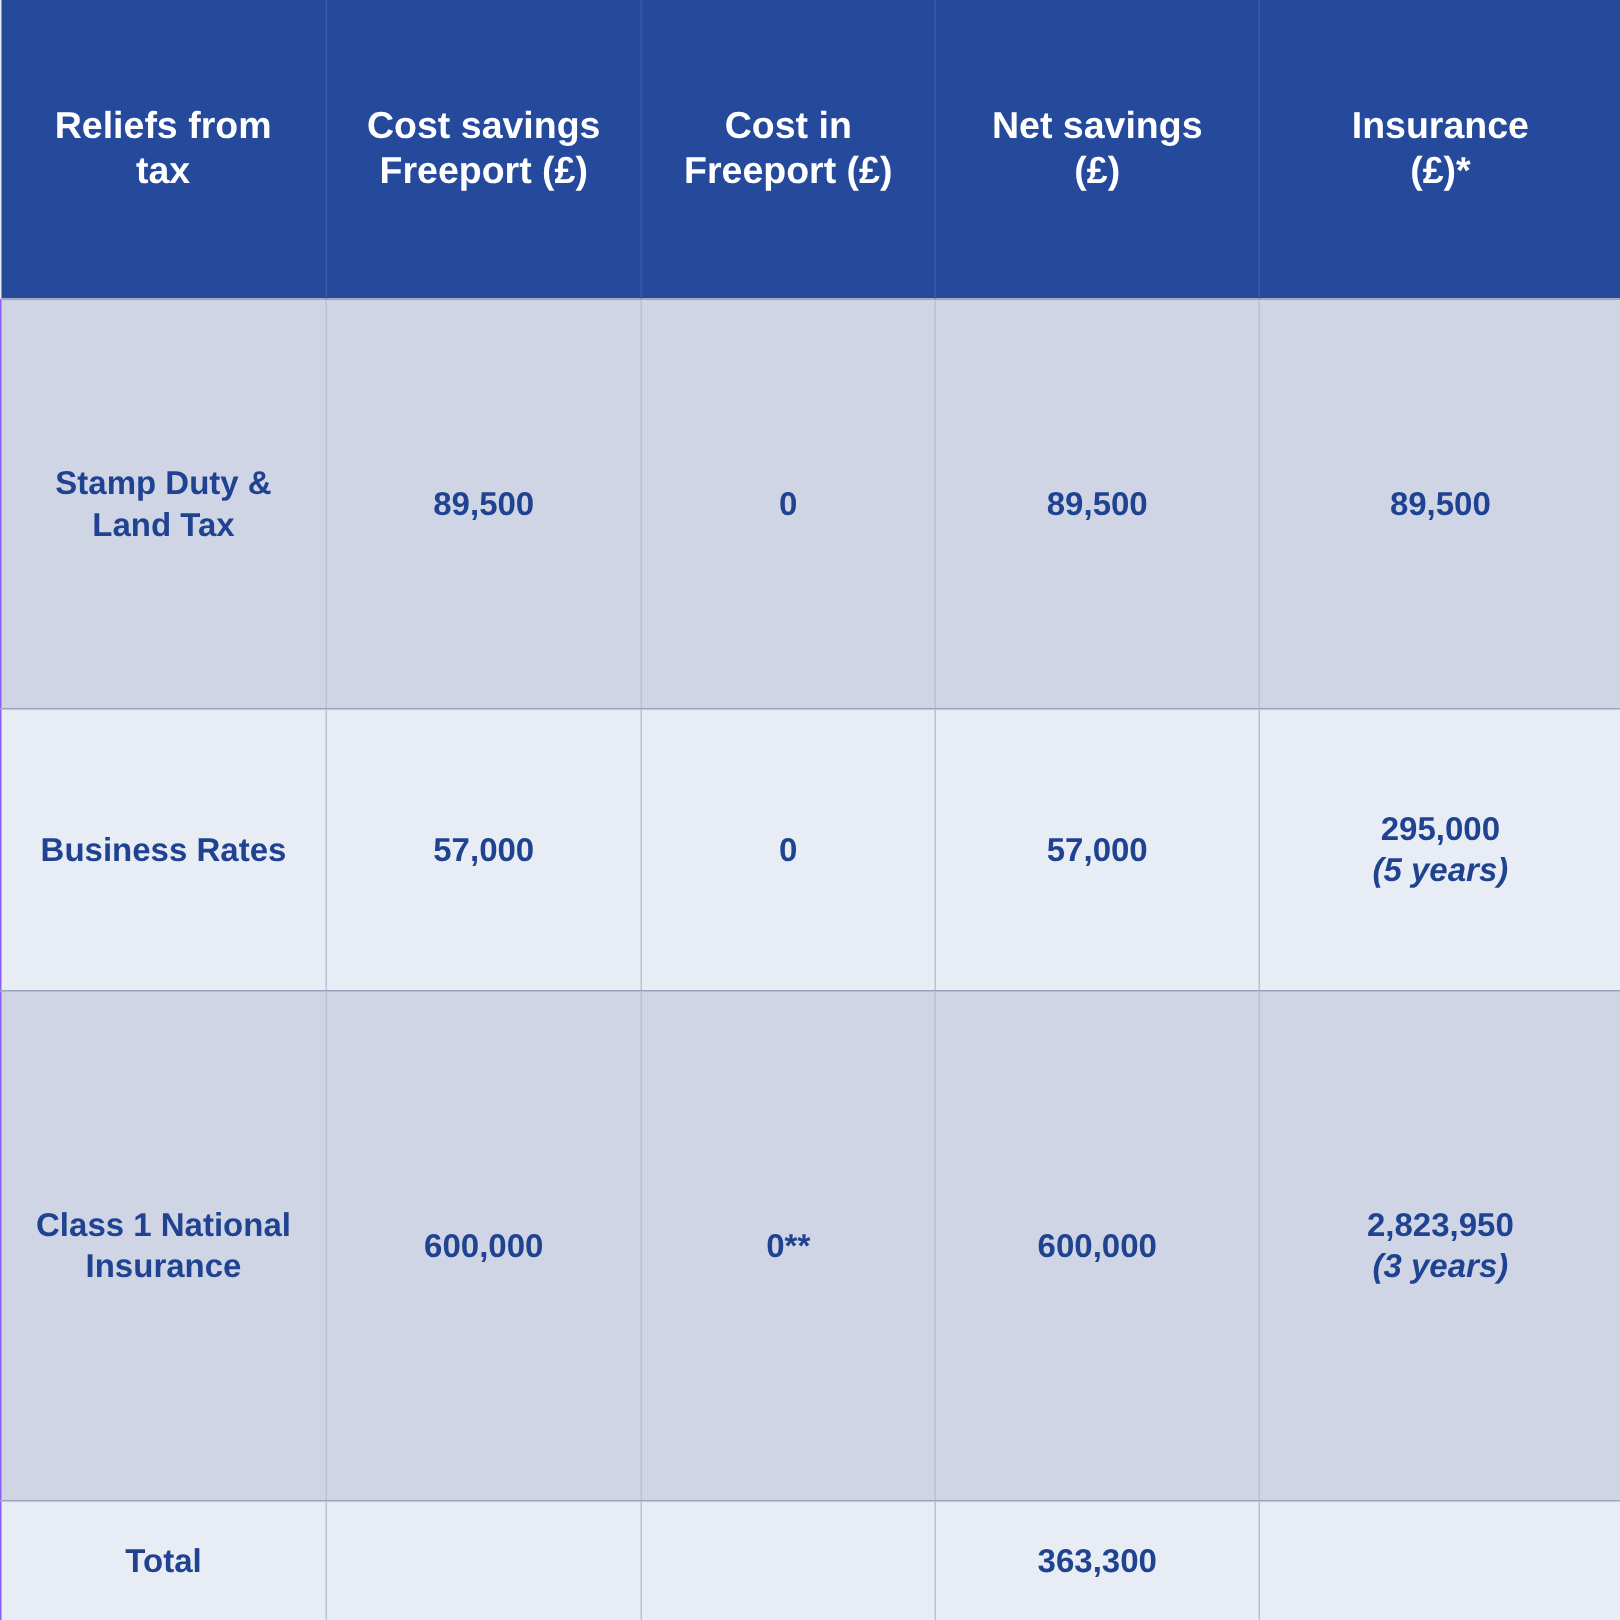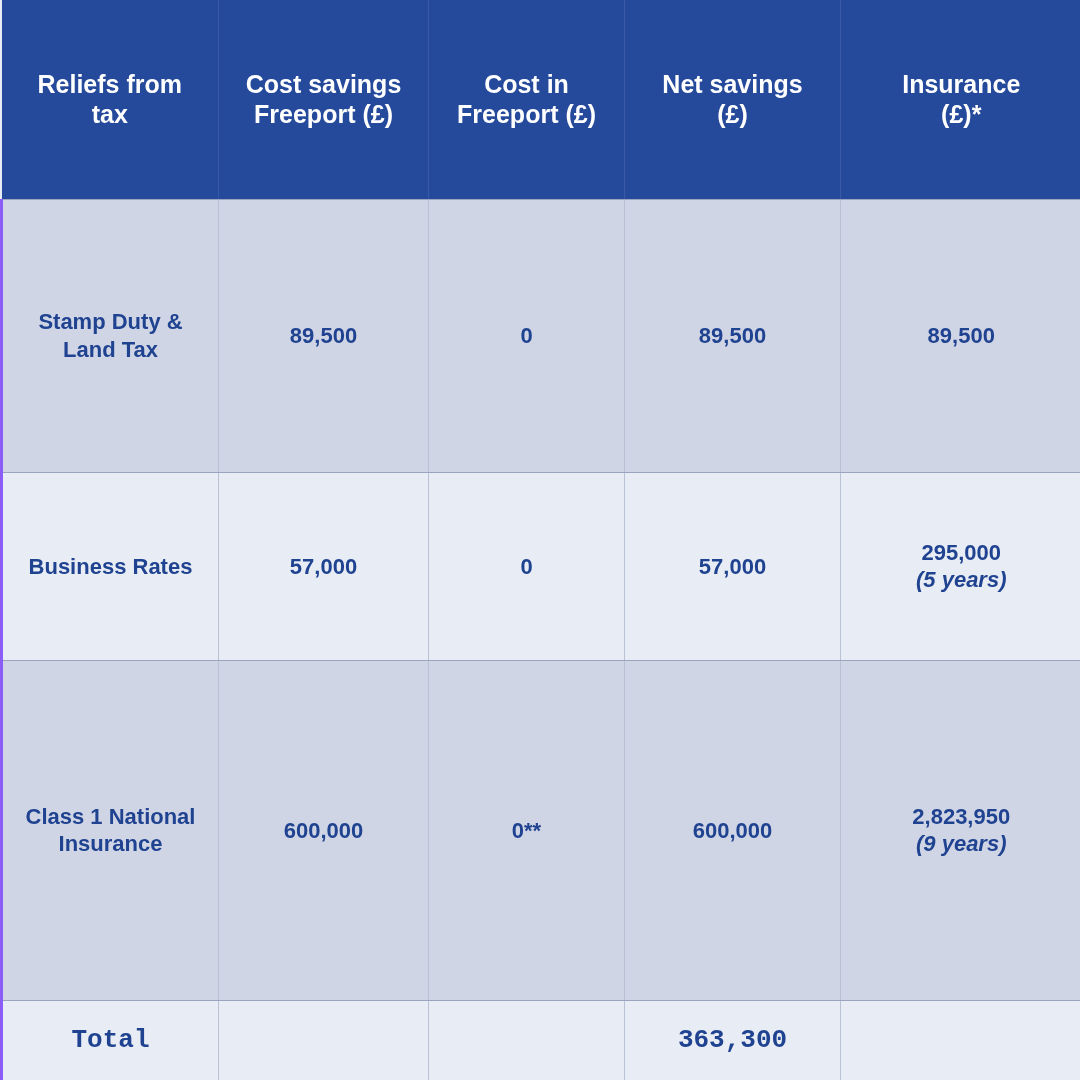--- a/index.html
+++ b/index.html
@@ -50,34 +50,33 @@
     vertical-align: middle;
     color: #1f4391;
     font-size: 22px;
     font-weight: bold;
     line-height: 1.25;
     padding: 0 8px;
     border-right: 1px solid #b9c1d4;
     border-bottom: 1px solid #9aa4bd;
   }
   td.cell:last-child { border-right: none; }
-  td.cell.first-col { border-left: 3px solid #8b5cf6; }
+  td.cell.first-col { border-left: 1px solid #8b5cf6; }
 
   tr.row-dark td.cell { background: #d0d5e5; }
   tr.row-light td.cell { background: #e8ecf4; }
 
   tr.r1 { height: 267px; }
   tr.r2 { height: 184px; }
   tr.r3 { height: 332px; }
   tr.r-total { height: 78px; }
 
   tr.r-total td.cell {
     border-bottom: none;
-    font-size: 26px;
-    font-family: Liberation Mono, monospace;
+    font-size: 22px;
   }
 
   .sub-note {
     display: block;
     font-style: italic;
     font-weight: bold;
   }
   .empty-cell { font-size: 0; }
 </style>
 </head>
@@ -148,21 +147,21 @@
     <tr class="row-dark r3">
       <td class="cell first-col">
         <span>Class 1 National</span><br>
         <span>Insurance</span>
       </td>
       <td class="cell">600,000</td>
       <td class="cell">0**</td>
       <td class="cell">600,000</td>
       <td class="cell">
         <span>2,823,950</span>
-        <span class="sub-note">(9 years)</span>
+        <span class="sub-note">(3 years)</span>
       </td>
     </tr>
 
     <tr class="row-light r-total">
       <td class="cell first-col">Total</td>
       <td class="cell empty-cell"></td>
       <td class="cell empty-cell"></td>
       <td class="cell">363,300</td>
       <td class="cell empty-cell"></td>
     </tr>

